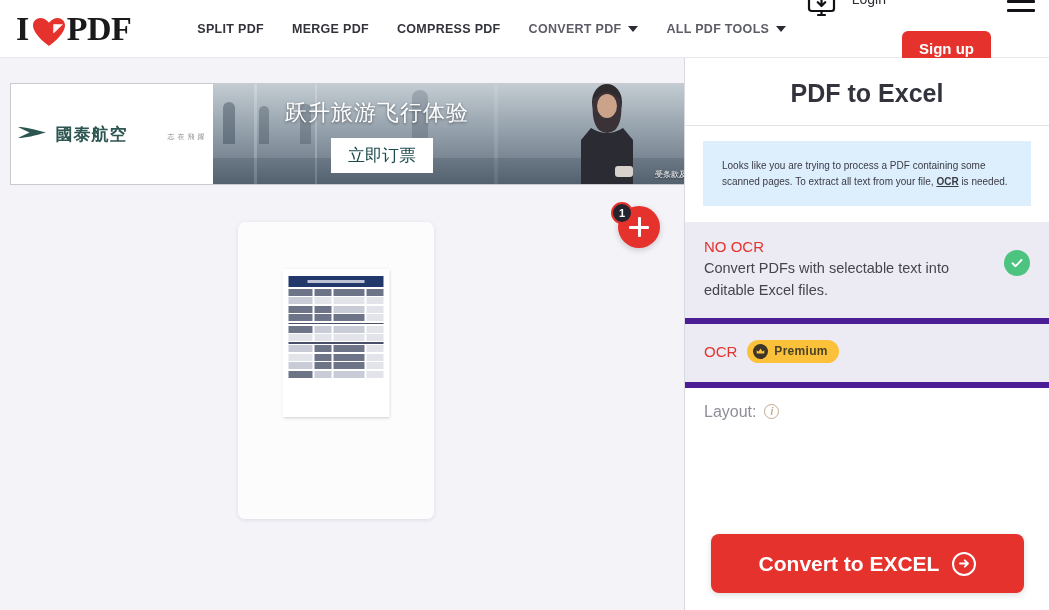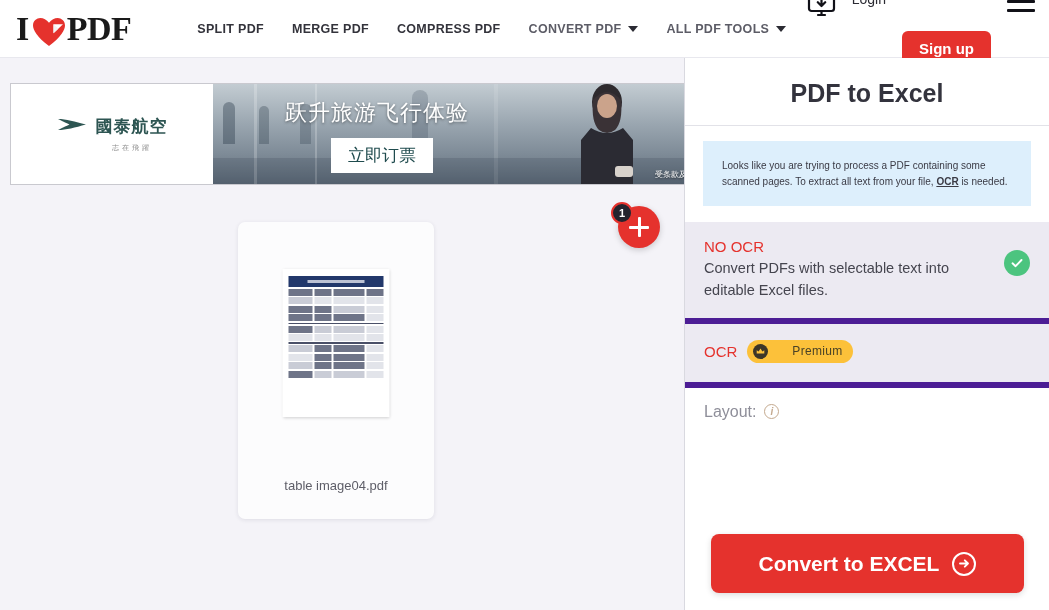--- a/index.html
+++ b/index.html
@@ -78,21 +78,21 @@
   .ad {
     position: absolute; top: 25px; left: 10px;
     width: 714px; height: 102px;
     background: #fff;
     border: 1px solid #c9c9cf;
     display: flex; align-items: center;
     overflow: hidden;
   }
   .ad-logo {
     width: 202px; min-width: 202px; height: 100%;
-    display: flex; flex-direction: column;
+    display: flex; flex-direction: row;
     align-items: center; justify-content: center;
     background: #fff;
     text-align: right;
   }
   .ad-logo-row { display: flex; align-items: center; gap: 9px; }
   .ad-brand {
     font-family: "DejaVu Sans", sans-serif;
     font-size: 17px; font-weight: bold;
     color: #2d5552; letter-spacing: 1px;
   }
@@ -235,23 +235,23 @@
     padding-right: 46px;
   }
   .check {
     position: absolute; right: 19px; top: 28px;
     width: 26px; height: 26px; border-radius: 50%;
     background: #4cc47f;
     display: flex; align-items: center; justify-content: center;
   }
   .premium {
     background: #fcc13a; color: #4a4226;
-    font-size: 12px; font-weight: normal;
+    font-size: 12px; font-weight: bold;
     border-radius: 12px; padding: 4px 11px 4px 6px;
-    display: inline-flex; align-items: center; gap: 24px;
+    display: inline-flex; align-items: center; gap: 6px;
     letter-spacing: .3px;
     justify-content: flex-end;
   }
   .crown-dot {
     width: 15px; height: 15px; border-radius: 50%;
     background: #3d3628;
     display: flex; align-items: center; justify-content: center;
   }
 
   .layout-row {
@@ -445,21 +445,20 @@
               <div class="tt-cell lt" style="width:18%"></div>
             </div>
           <div class="tt-row">
               <div class="tt-cell dk" style="width:26%"></div>
               <div class="tt-cell" style="width:18%"></div>
               <div class="tt-cell" style="width:34%"></div>
               <div class="tt-cell lt" style="width:18%"></div>
             </div>
         </div>
       </div>
-      <div class="file-name">table image04.pdf</div>
     </div>
 
     <div class="add-badge">1</div>
     <button class="add-btn">
       <span class="plus"></span>
     </button>
   </div>
 
   <div class="panel">
 

